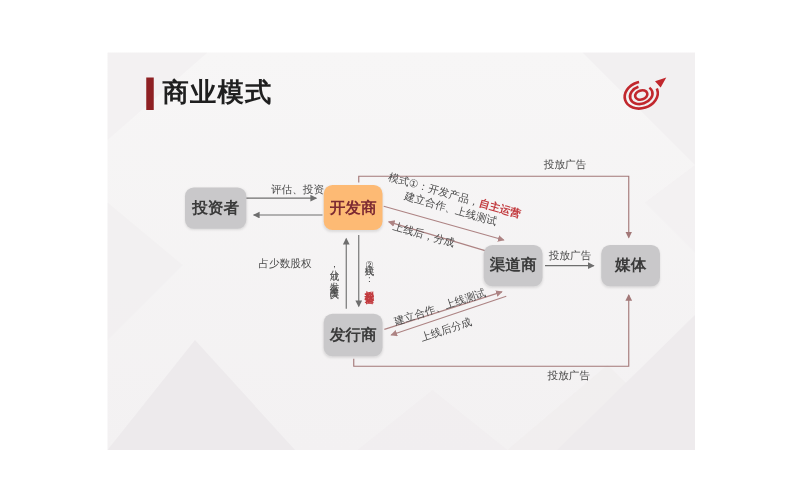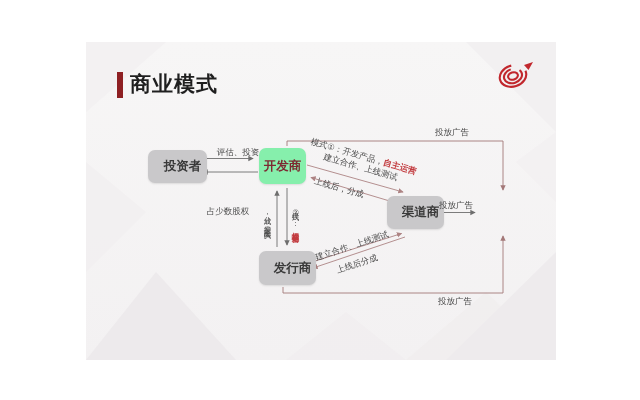--- a/index.html
+++ b/index.html
@@ -1,30 +1,30 @@
 <!DOCTYPE html>
 <html><head>
 <meta charset="utf-8">
 <style>
   html,body{margin:0;padding:0;background:#ffffff;}
   .stage{position:relative;width:640px;height:400px;background:#ffffff;overflow:hidden;
          font-family:"Liberation Sans","DejaVu Sans",sans-serif;}
   .slide{position:absolute;left:86px;top:42px;width:470px;height:318px;
          background:linear-gradient(180deg,#f7f6f6,#f3f1f2);}
   .slide svg{display:block;}
-  .title-row{position:absolute;left:117px;top:70px;display:flex;align-items:flex-end;}
+  .title-row{position:absolute;left:117px;top:60px;display:flex;align-items:flex-end;}
   .title-bar{width:6px;height:26px;background:#8e2023;margin-right:7px;}
   .title-text{font-size:21px;font-weight:bold;color:#1f1f1f;letter-spacing:1px;margin:0;}
   .logo{position:absolute;left:492px;top:56px;}
   .connectors{position:absolute;left:0;top:0;pointer-events:none;}
   .node{position:absolute;display:flex;align-items:center;justify-content:center;
         border-radius:7px;font-weight:bold;font-size:12.5px;color:#3a3a3a;
         box-shadow:0 1px 2px rgba(0,0,0,0.10);}
-  .node.gray{background:#c9c8ca;padding-left:10px;}
-  .node.pink{background:#86efac;color:#7d2a32;text-align:center;}
+  .node.gray{background:#c9c8ca;}
+  .node.pink{background:#fdba74;color:#7d2a32;text-align:center;}
   .lbl{position:absolute;font-size:8.5px;color:#4a4a4a;white-space:nowrap;
        transform:translate(-50%,-50%);line-height:11px;}
   .lbl.rot-dn{transform:translate(-50%,-50%) rotate(16deg);}
   .lbl.rot-up{transform:translate(-50%,-50%) rotate(-18deg);}
   .lbl.block{white-space:normal;width:122px;text-align:center;}
   .vlabel{position:absolute;writing-mode:vertical-rl;font-size:7.5px;color:#4a4a4a;
           transform:translate(-50%,-50%);letter-spacing:1px;white-space:nowrap;}
   .accent{color:#c23a3e;font-weight:bold;}
 </style>
 </head>
@@ -96,20 +96,23 @@
   </div>
   <div class="node pink" style="left:259px;top:148px;width:47px;height:36px;">
     <span>开发商</span>
   </div>
   <div class="node gray" style="left:387px;top:196px;width:47px;height:33px;">
     <span>渠道商</span>
   </div>
   <div class="node gray" style="left:259px;top:251px;width:47px;height:34px;">
     <span>发行商</span>
   </div>
+  <div class="node gray" style="left:481px;top:196px;width:47px;height:33px;">
+    <span>媒体</span>
+  </div>
 
   <span class="lbl" style="left:226px;top:152px;margin-left:12px;">评估、投资</span>
   <span class="lbl" style="left:228px;top:179px;margin-top:32px;">占少数股权</span>
 
   <div class="lbl rot-dn block" style="left:362px;top:162px;">
     <span>模式①：开发产品，</span><span class="accent">自主运营</span><br>
     <span>建立合作、上线测试</span>
   </div>
   <span class="lbl rot-dn" style="left:339px;top:188px;">上线后，分成</span>
 

